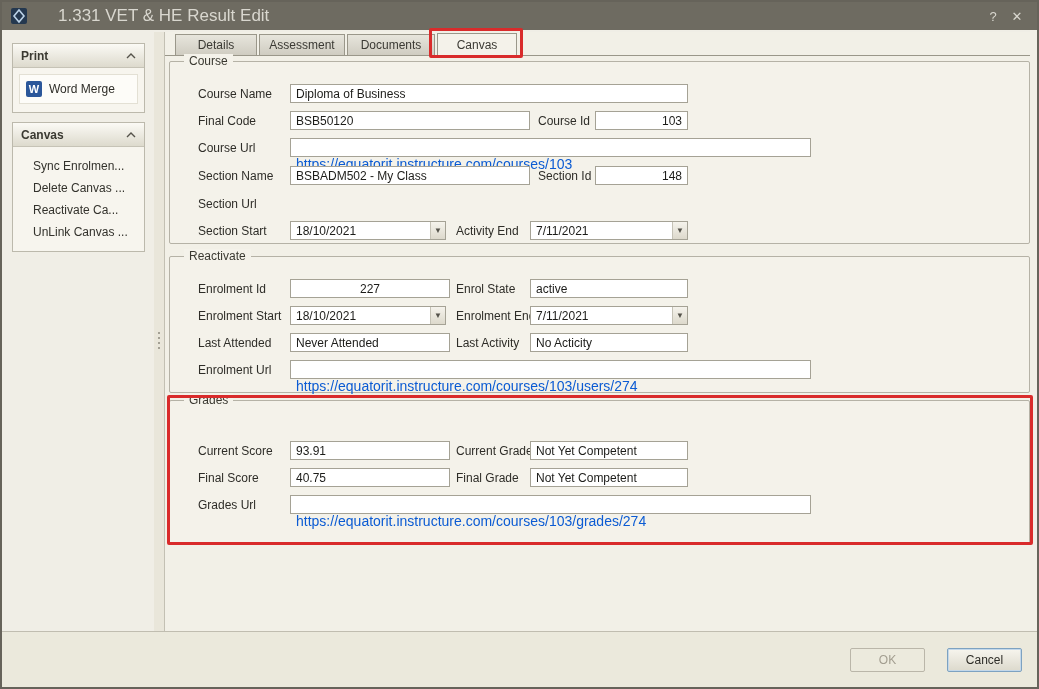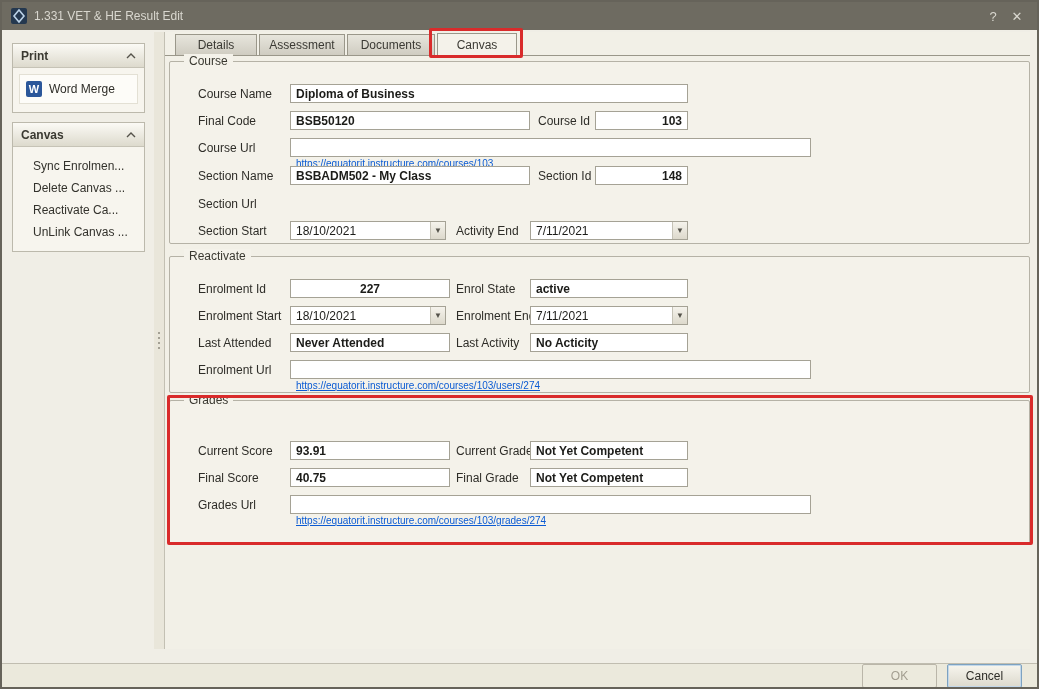--- a/index.html
+++ b/index.html
@@ -5,21 +5,21 @@
   * { margin:0; padding:0; box-sizing:border-box; }
   html,body { width:1039px; height:689px; }
   body { font-family:"Liberation Sans", sans-serif; font-size:12px; color:#2e2d28; background:#6b685f; }
 
   .window { position:absolute; inset:0; background:#f0eee6; border:2px solid #66635a; overflow:hidden; }
 
   
   .titlebar { position:absolute; top:0; left:0; right:0; height:28px; background:#6e6b61;
               display:flex; align-items:center; padding:0 8px; color:#e4e2da; }
   .app-icon { width:17px; height:17px; margin-right:7px; display:flex; align-items:center; justify-content:center; }
-  .title-text { font-size:12px; color:#d9d7cf; flex:1; }
+  .title-text { font-size:17px; color:#d9d7cf; flex:1;margin-left:24px; }
   .tb-btn { width:24px; height:20px; display:flex; align-items:center; justify-content:center;
             color:#d9d7cf; font-size:13px; cursor:default; }
 
   
   .sidebar { position:absolute; left:10px; top:41px; width:133px; }
   .panel { background:#f7f5ee; border:1px solid #bcb9ac; margin-bottom:9px; }
   .panel-hd { height:24px; background:linear-gradient(#fbfaf5,#dddacd); border-bottom:1px solid #c6c3b6;
               display:flex; align-items:center; justify-content:space-between; padding:0 8px;
               font-weight:bold; color:#3a3931; cursor:default; }
   .panel-body { padding:6px 6px 8px 6px; }
@@ -52,44 +52,44 @@
   .grp-grades { top:344px; height:144px; }
 
   .row { position:absolute; left:0; right:0; height:20px; }
   .lab  { position:absolute; top:3px; color:#2e2d28; white-space:nowrap; }
   .lab1 { left:28px; }
   .lab2 { left:286px; }
   .labId{ left:368px; }
 
   .tb { position:absolute; top:0; height:19px; background:#fff; border:1px solid #a5a295;
         font-family:"Liberation Sans", sans-serif; font-size:12px; color:#1c1c19; padding:0 5px; }
-  input.tb { outline:none;font-weight:bold; }
+  input.tb { outline:none; }
   .f1   { left:120px; }
   .f2   { left:360px; width:158px; }
   .fId  { left:425px; width:93px; text-align:right; }
   .w-name { width:398px; }
   .w-code { width:240px; }
   .w-sm   { width:160px; }
 
   .combo { position:absolute; top:0; height:19px; background:#fff; border:1px solid #a5a295;
            display:flex; align-items:center; }
   .combo .val { flex:1; padding:0 5px; font-size:12px; color:#1c1c19; }
   .combo .arr { width:15px; height:17px; background:linear-gradient(#f5f3ec,#ddd9cc); border-left:1px solid #c5c2b6;
                 display:flex; align-items:center; justify-content:center; font-size:8px; color:#55534b; }
   .c1 { left:120px; width:156px; }
   .c2 { left:360px; width:158px; }
 
   .urlbox { position:absolute; top:0; left:120px; width:521px; height:19px; background:#fff;
             border:1px solid #a5a295; display:flex; align-items:center; padding:0 5px; }
-  .urlbox a { color:#0b5bd3; text-decoration:underline; font-size:10px; white-space:nowrap; overflow:hidden; cursor:pointer;margin-top:32px; }
-
-  
-  .footer { position:absolute; left:0; right:0; bottom:0; height:24px; background:#ebe9dc;
+  .urlbox a { color:#0b5bd3; font-size:14px; white-space:nowrap; overflow:hidden; cursor:pointer;margin-top:32px; }
+
+  
+  .footer { position:absolute; left:0; right:0; bottom:0; height:56px; background:#ebe9dc;
             border-top:1px solid #c0bdb0; display:flex; align-items:center; justify-content:flex-end;
-            gap:10px; padding-right:15px; }
+            gap:22px; padding-right:15px; }
   .btn { width:75px; height:24px; font-family:"Liberation Sans", sans-serif; font-size:12px;
          background:linear-gradient(#f7f5ee,#dcd9cc); border:1px solid #a7a396; border-radius:2px; color:#2e2d28; }
   .btn.disabled { color:#a39e90; background:#eceadd; border-color:#bab6a9; }
   .btn.default  { border-color:#7da2c1; box-shadow:0 0 0 1px #c3d8ea inset; }
 
   
   .annot { position:absolute; border:3px solid #d92b2b; border-radius:2px; pointer-events:none; }
   .annot-tab    { left:427px; top:26px;  width:94px;  height:30px; }
   .annot-grades { left:165px; top:393px; width:866px; height:150px; }
 </style>

